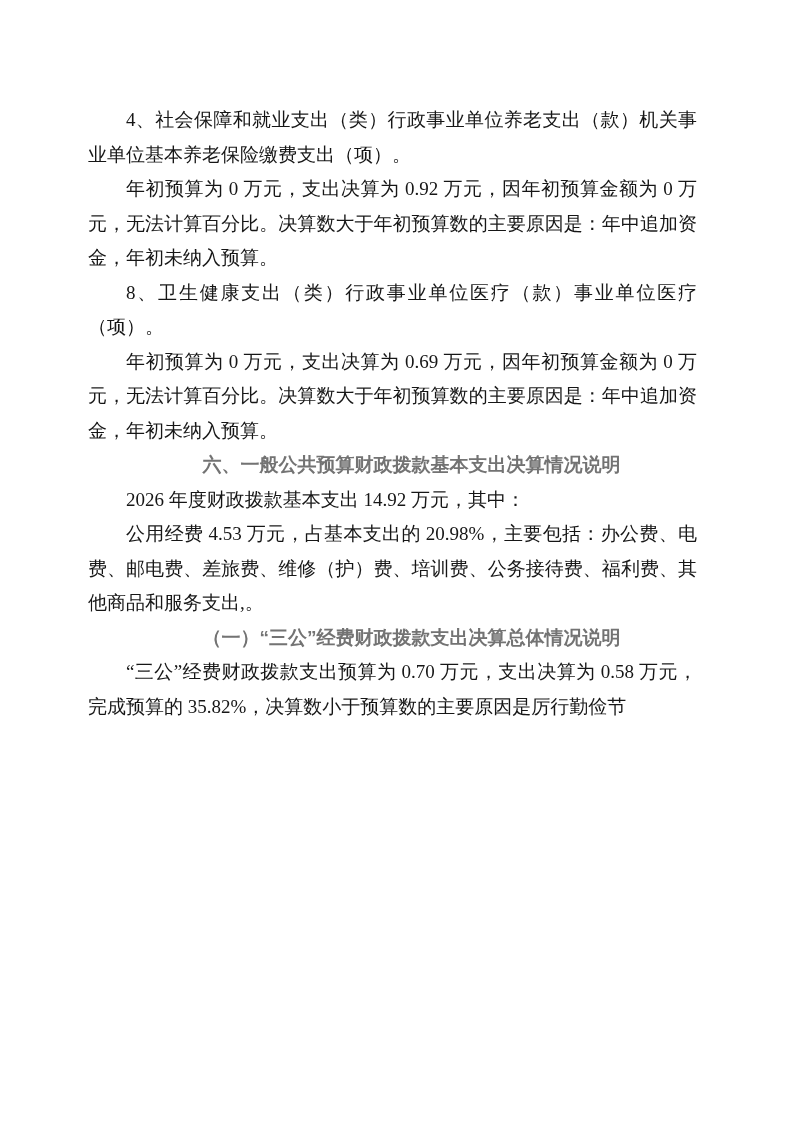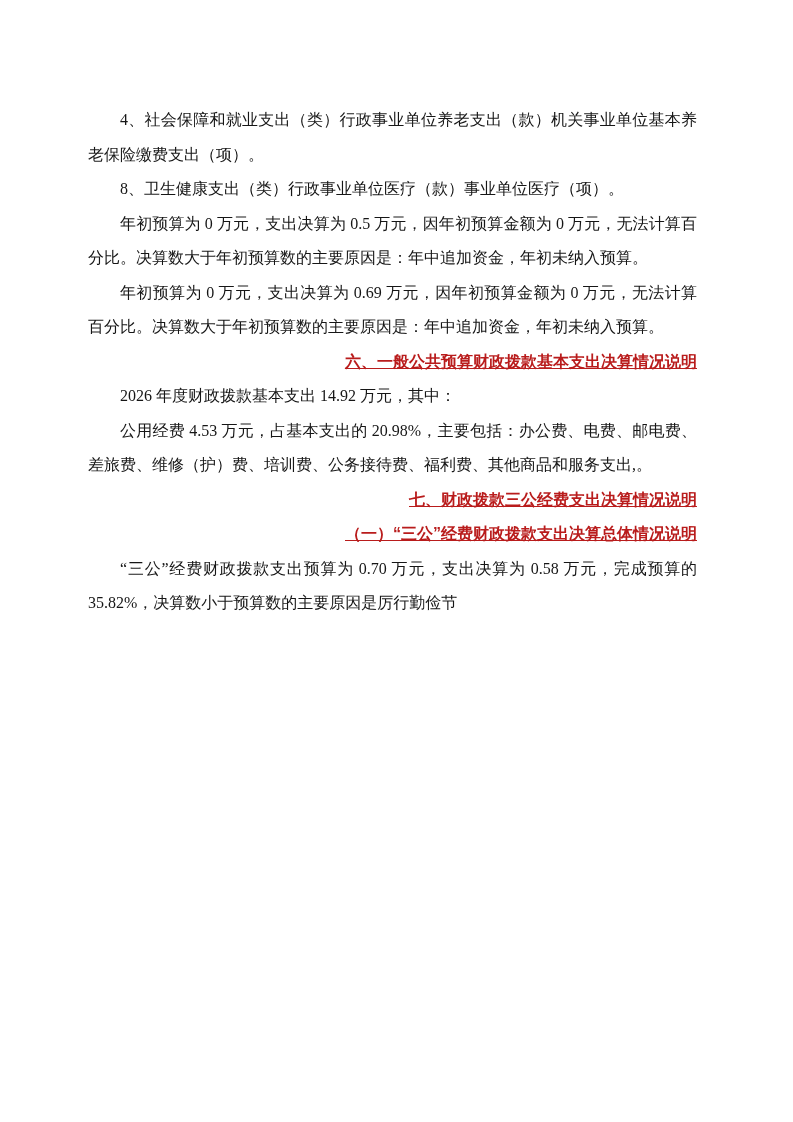--- a/index.html
+++ b/index.html
@@ -18,45 +18,43 @@
   .content {
     position: absolute;
     left: 88px;
     top: 103px;
     width: 609px;
     color: #161616;
   }
   .content p {
     margin: 0;
     padding: 0;
-    font-size: 16px;
+    font-size: 19px;
     line-height: 34.5px;
     text-indent: 2em;
     text-align: justify;
     text-justify: inter-ideograph;
     word-break: normal;
     font-family: "Liberation Serif", "DejaVu Serif", serif;
   }
   .content p.heading {
     font-weight: bold;
-    text-align: right;
+    text-align: center;
     font-family: "Liberation Sans", "DejaVu Sans", sans-serif;
-    color: #b91c1c;
-    text-decoration: underline;
+    color: #737373;
   }
 </style>
 </head>
 <body>
 
 <div class="page">
   <div class="content" id="doc-content">
       <p class="para">4、社会保障和就业支出（类）行政事业单位养老支出（款）机关事业单位基本养老保险缴费支出（项）。</p>
+      <p class="para">年初预算为 0 万元，支出决算为 0.92 万元，因年初预算金额为 0 万元，无法计算百分比。决算数大于年初预算数的主要原因是：年中追加资金，年初未纳入预算。</p>
       <p class="para">8、卫生健康支出（类）行政事业单位医疗（款）事业单位医疗（项）。</p>
-      <p class="para">年初预算为 0 万元，支出决算为 0.5 万元，因年初预算金额为 0 万元，无法计算百分比。决算数大于年初预算数的主要原因是：年中追加资金，年初未纳入预算。</p>
       <p class="para">年初预算为 0 万元，支出决算为 0.69 万元，因年初预算金额为 0 万元，无法计算百分比。决算数大于年初预算数的主要原因是：年中追加资金，年初未纳入预算。</p>
       <p class="heading">六、一般公共预算财政拨款基本支出决算情况说明</p>
       <p class="para">2026 年度财政拨款基本支出 14.92 万元，其中：</p>
       <p class="para">公用经费 4.53 万元，占基本支出的 20.98%，主要包括：办公费、电费、邮电费、差旅费、维修（护）费、培训费、公务接待费、福利费、其他商品和服务支出,。</p>
-      <p class="heading">七、财政拨款三公经费支出决算情况说明</p>
       <p class="heading">（一）“三公”经费财政拨款支出决算总体情况说明</p>
       <p class="para">“三公”经费财政拨款支出预算为 0.70 万元，支出决算为 0.58 万元，完成预算的 35.82%，决算数小于预算数的主要原因是厉行勤俭节</p>
     </div>
 </div>
 
 </body></html>

